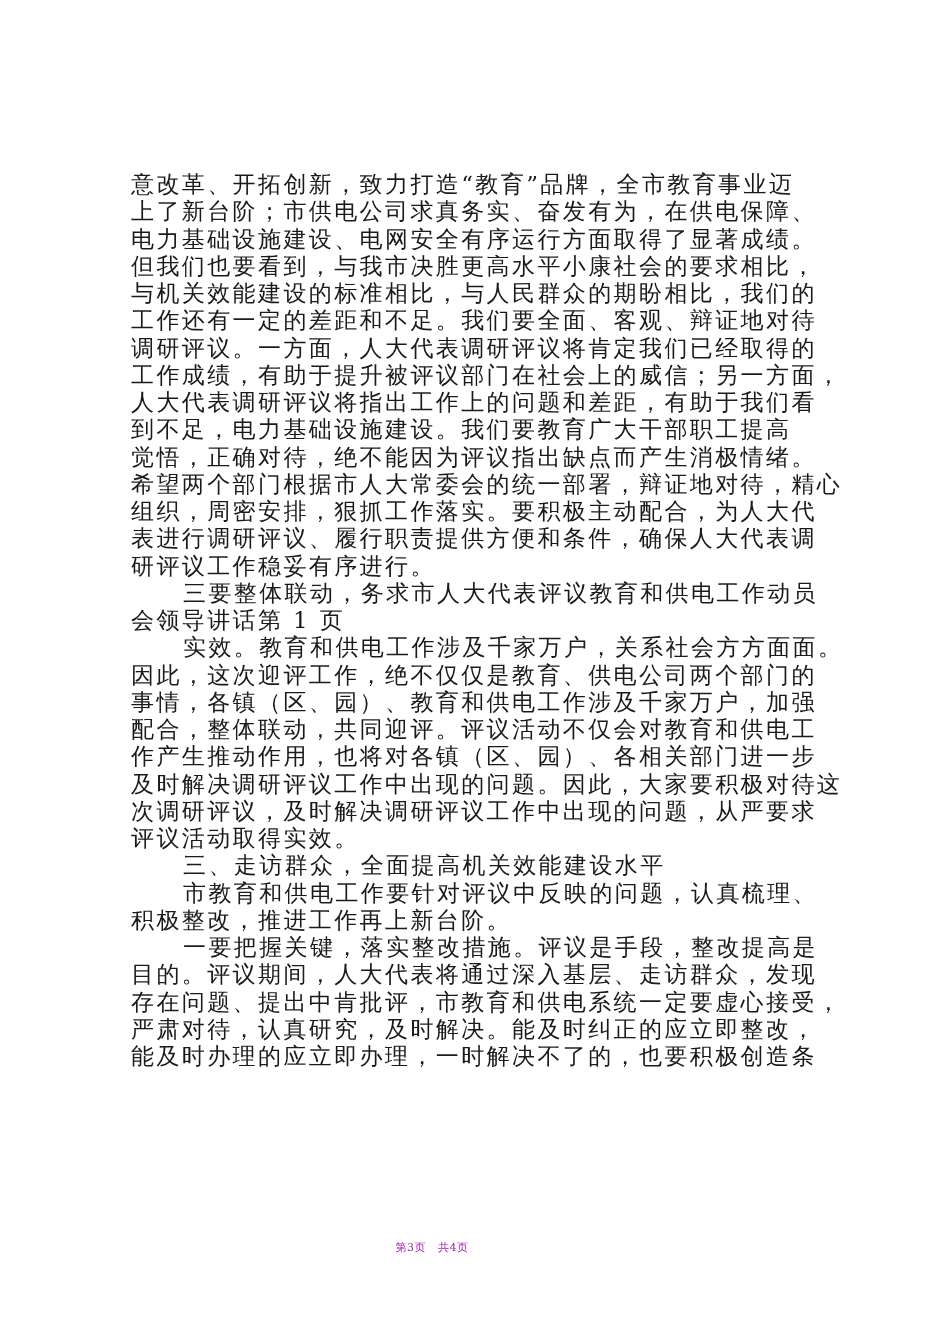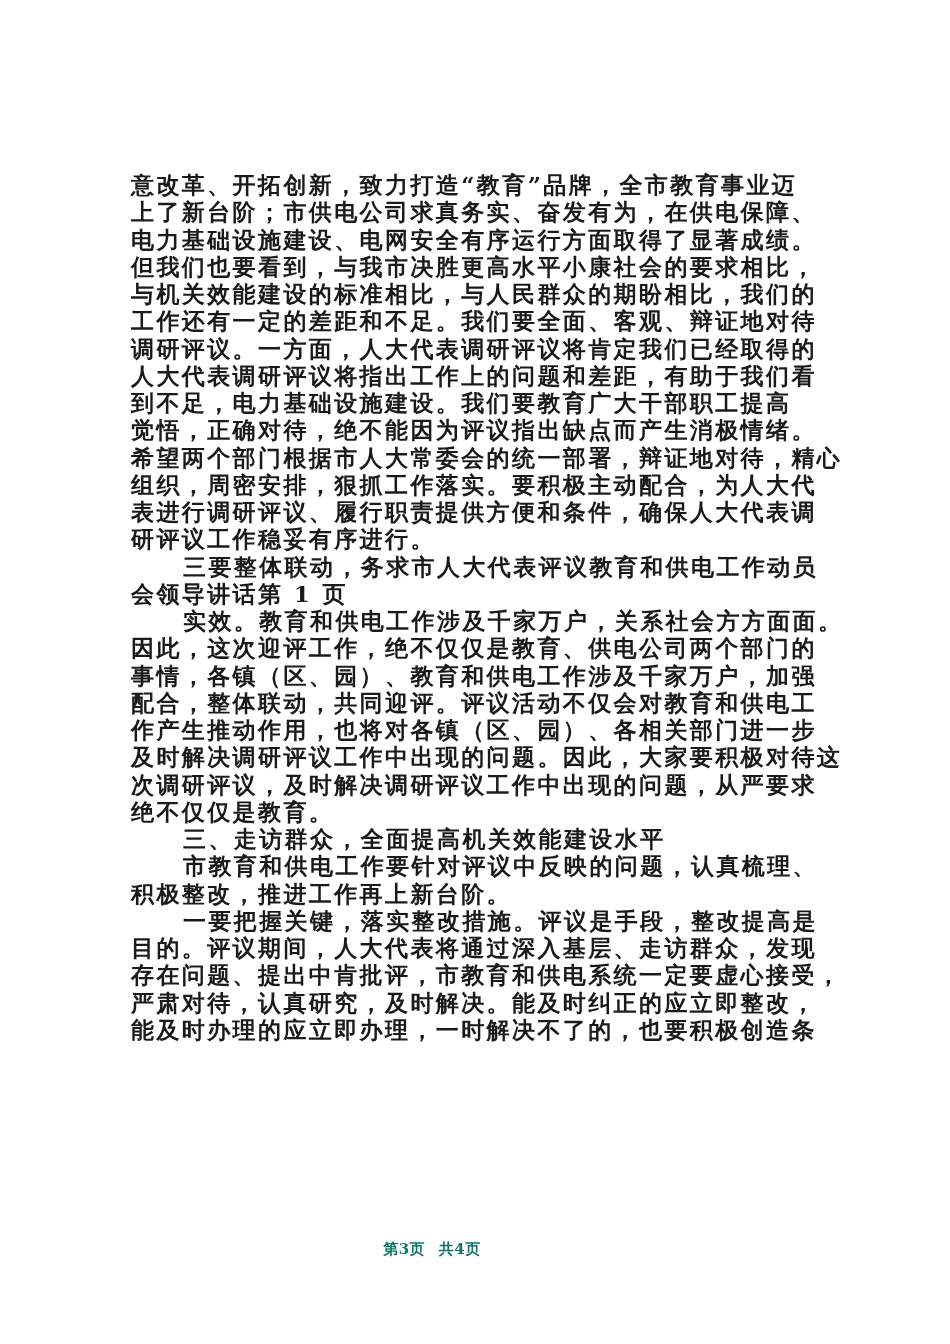--- a/index.html
+++ b/index.html
@@ -15,21 +15,20 @@
       font-family: "DejaVu Serif", "Liberation Serif", serif;
       color: #1a1a1a;
     }
     .page {
       position: absolute;
       left: 0;
       top: 0;
       width: 950px;
       height: 1344px;
       background: #ffffff;
-      font-weight: bold;
     }
     .body-text {
       position: absolute;
       left: 131px;
       top: 171px;
       width: 705px;
     }
     .line {
       display: block;
       height: 27.25px;
@@ -41,55 +40,56 @@
     }
     .line.indent {
       padding-left: 52px;
     }
     .footer {
       position: absolute;
       left: 0;
       width: 864px;
       top: 1240px;
       text-align: center;
-      font-size: 15px;
+      font-size: 11px;
       letter-spacing: 0.5px;
-      color: #0f766e;
+      color: #a21caf;
     }
     .footer span + span { margin-left: 8px; }
   </style>
 </head>
 <body>
 
 <div class="page">
   <div class="body-text">
     <span class="line">意改革、开拓创新，致力打造“教育”品牌，全市教育事业迈</span>
     <span class="line">上了新台阶；市供电公司求真务实、奋发有为，在供电保障、</span>
     <span class="line">电力基础设施建设、电网安全有序运行方面取得了显著成绩。</span>
     <span class="line">但我们也要看到，与我市决胜更高水平小康社会的要求相比，</span>
     <span class="line">与机关效能建设的标准相比，与人民群众的期盼相比，我们的</span>
     <span class="line">工作还有一定的差距和不足。我们要全面、客观、辩证地对待</span>
     <span class="line">调研评议。一方面，人大代表调研评议将肯定我们已经取得的</span>
+    <span class="line">工作成绩，有助于提升被评议部门在社会上的威信；另一方面，</span>
     <span class="line">人大代表调研评议将指出工作上的问题和差距，有助于我们看</span>
     <span class="line">到不足，电力基础设施建设。我们要教育广大干部职工提高</span>
     <span class="line">觉悟，正确对待，绝不能因为评议指出缺点而产生消极情绪。</span>
     <span class="line">希望两个部门根据市人大常委会的统一部署，辩证地对待，精心</span>
     <span class="line">组织，周密安排，狠抓工作落实。要积极主动配合，为人大代</span>
     <span class="line">表进行调研评议、履行职责提供方便和条件，确保人大代表调</span>
     <span class="line">研评议工作稳妥有序进行。</span>
     <span class="line indent">三要整体联动，务求市人大代表评议教育和供电工作动员</span>
     <span class="line">会领导讲话第 1 页</span>
     <span class="line indent">实效。教育和供电工作涉及千家万户，关系社会方方面面。</span>
     <span class="line">因此，这次迎评工作，绝不仅仅是教育、供电公司两个部门的</span>
     <span class="line">事情，各镇（区、园）、教育和供电工作涉及千家万户，加强</span>
     <span class="line">配合，整体联动，共同迎评。评议活动不仅会对教育和供电工</span>
     <span class="line">作产生推动作用，也将对各镇（区、园）、各相关部门进一步</span>
     <span class="line">及时解决调研评议工作中出现的问题。因此，大家要积极对待这</span>
     <span class="line">次调研评议，及时解决调研评议工作中出现的问题，从严要求</span>
-    <span class="line">绝不仅仅是教育。</span>
+    <span class="line">评议活动取得实效。</span>
     <span class="line indent">三、走访群众，全面提高机关效能建设水平</span>
     <span class="line indent">市教育和供电工作要针对评议中反映的问题，认真梳理、</span>
     <span class="line">积极整改，推进工作再上新台阶。</span>
     <span class="line indent">一要把握关键，落实整改措施。评议是手段，整改提高是</span>
     <span class="line">目的。评议期间，人大代表将通过深入基层、走访群众，发现</span>
     <span class="line">存在问题、提出中肯批评，市教育和供电系统一定要虚心接受，</span>
     <span class="line">严肃对待，认真研究，及时解决。能及时纠正的应立即整改，</span>
     <span class="line">能及时办理的应立即办理，一时解决不了的，也要积极创造条</span>
   </div>
 

